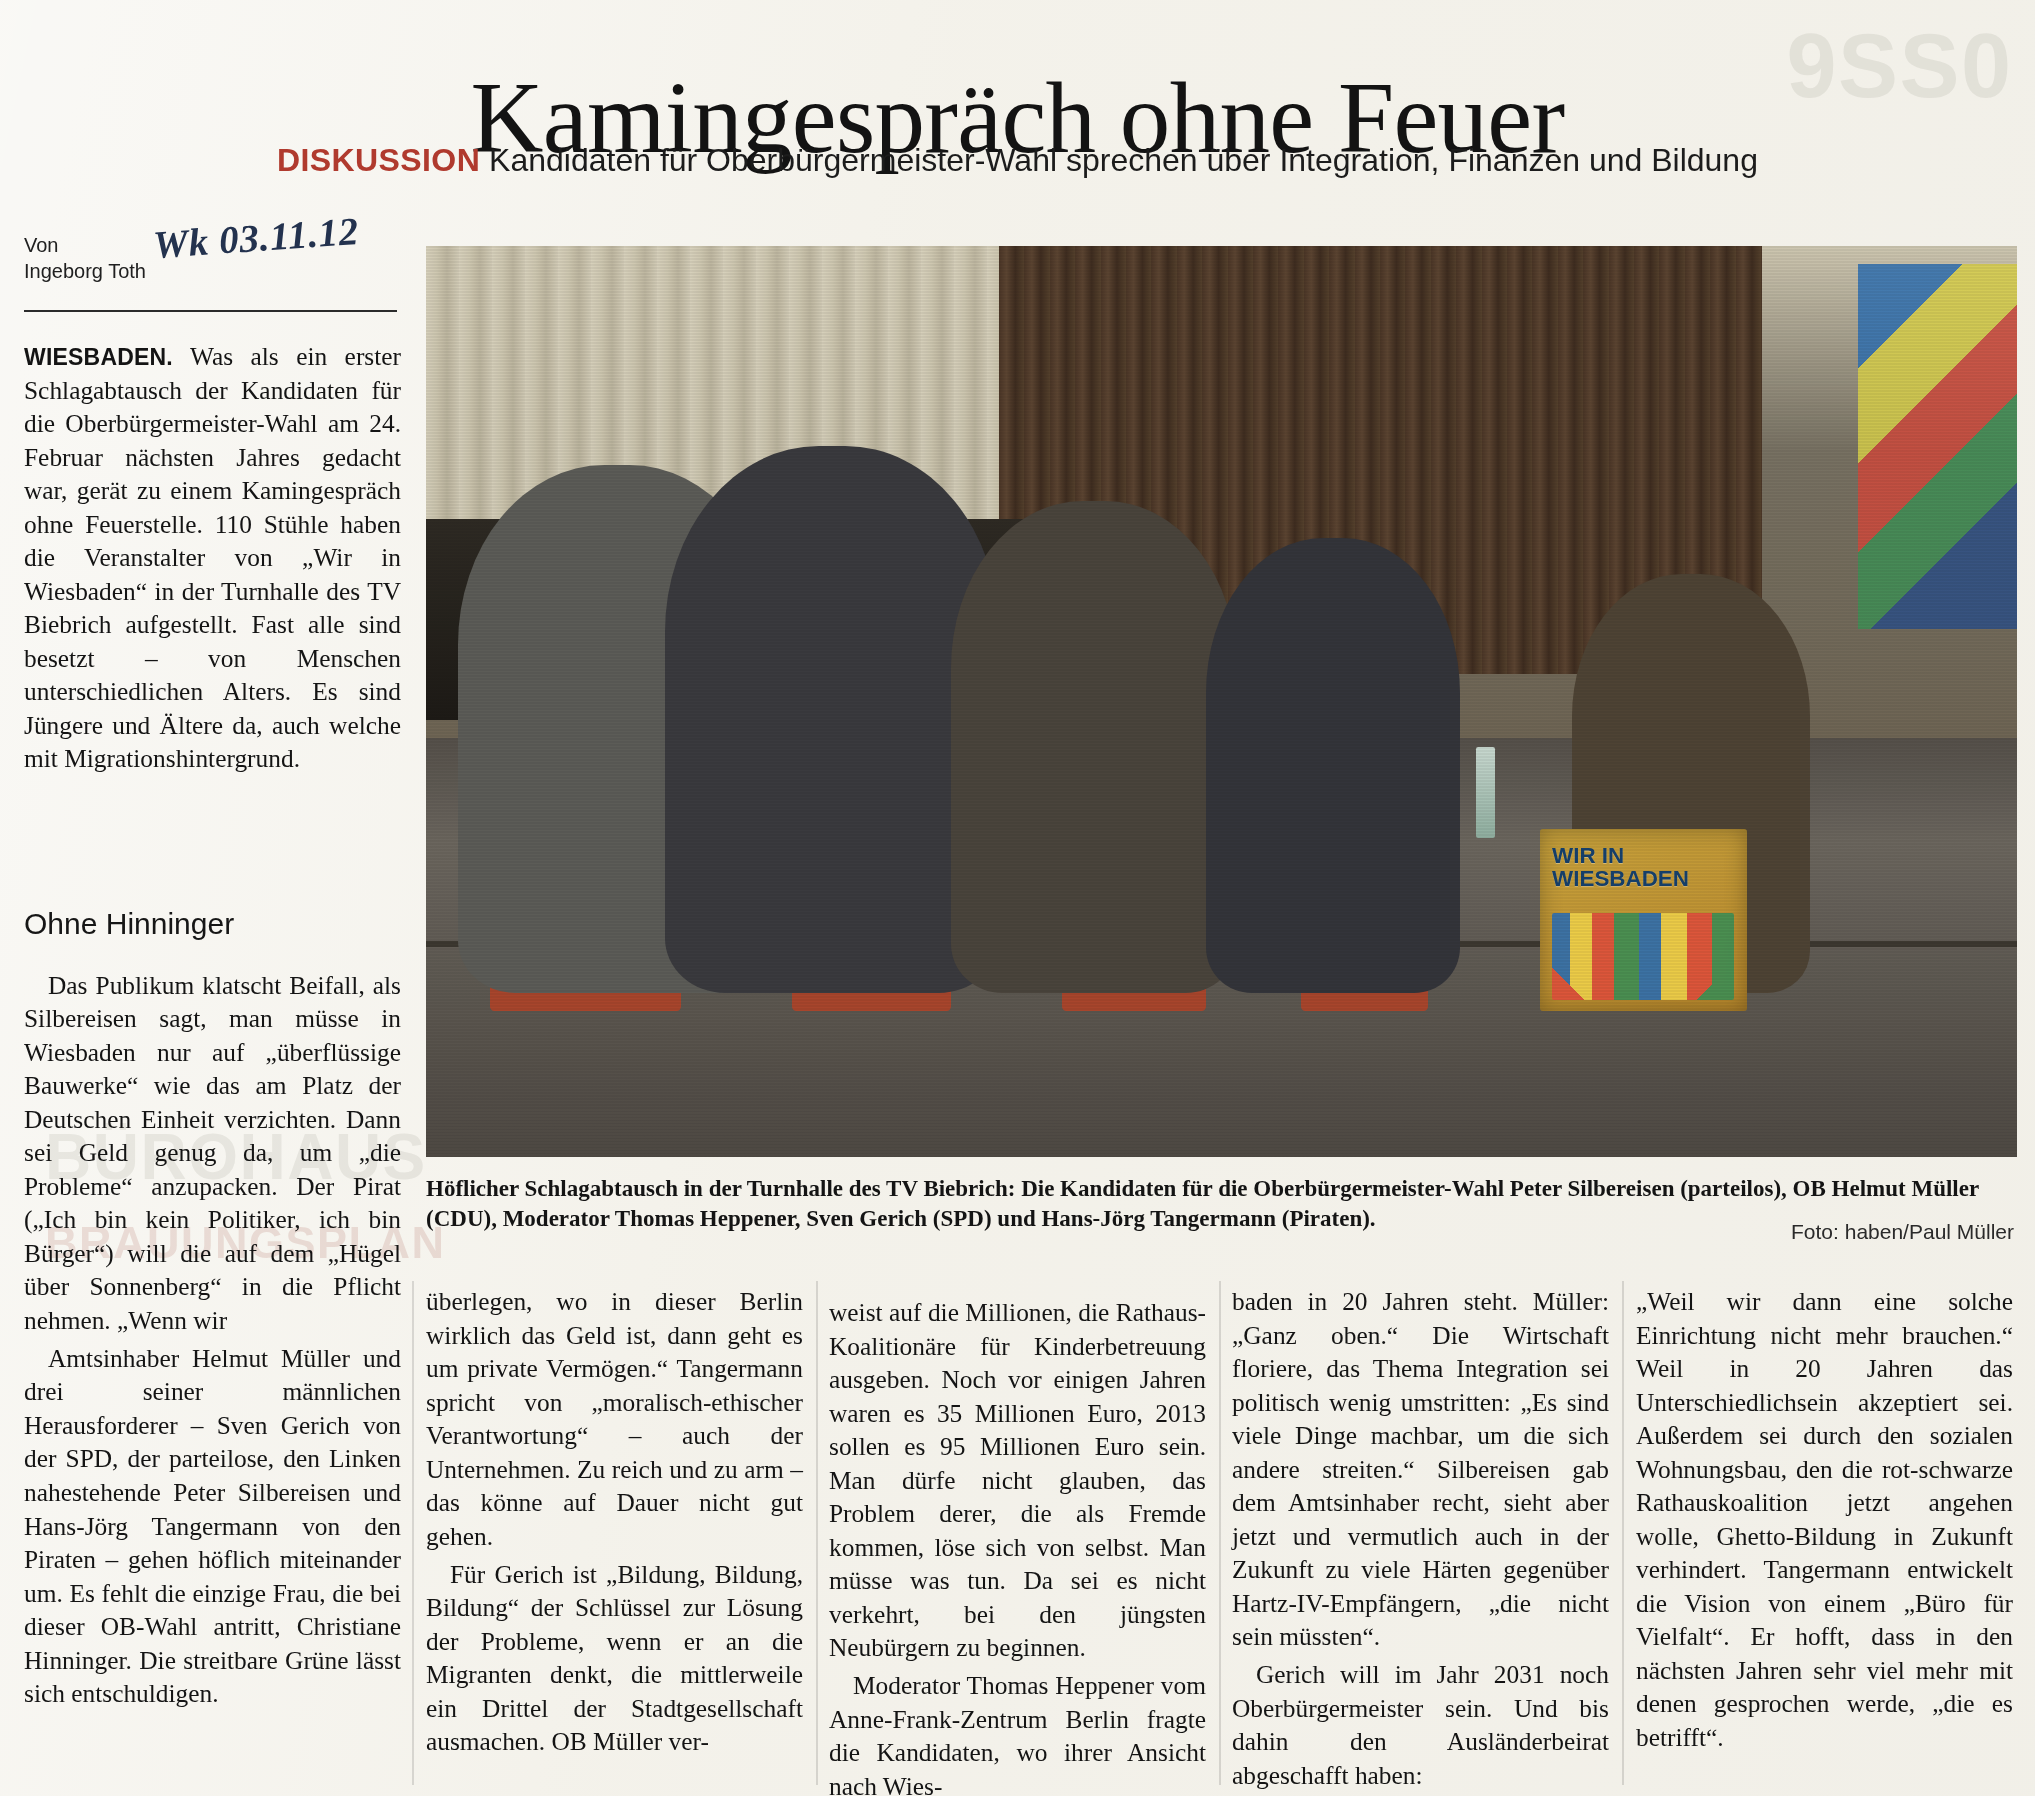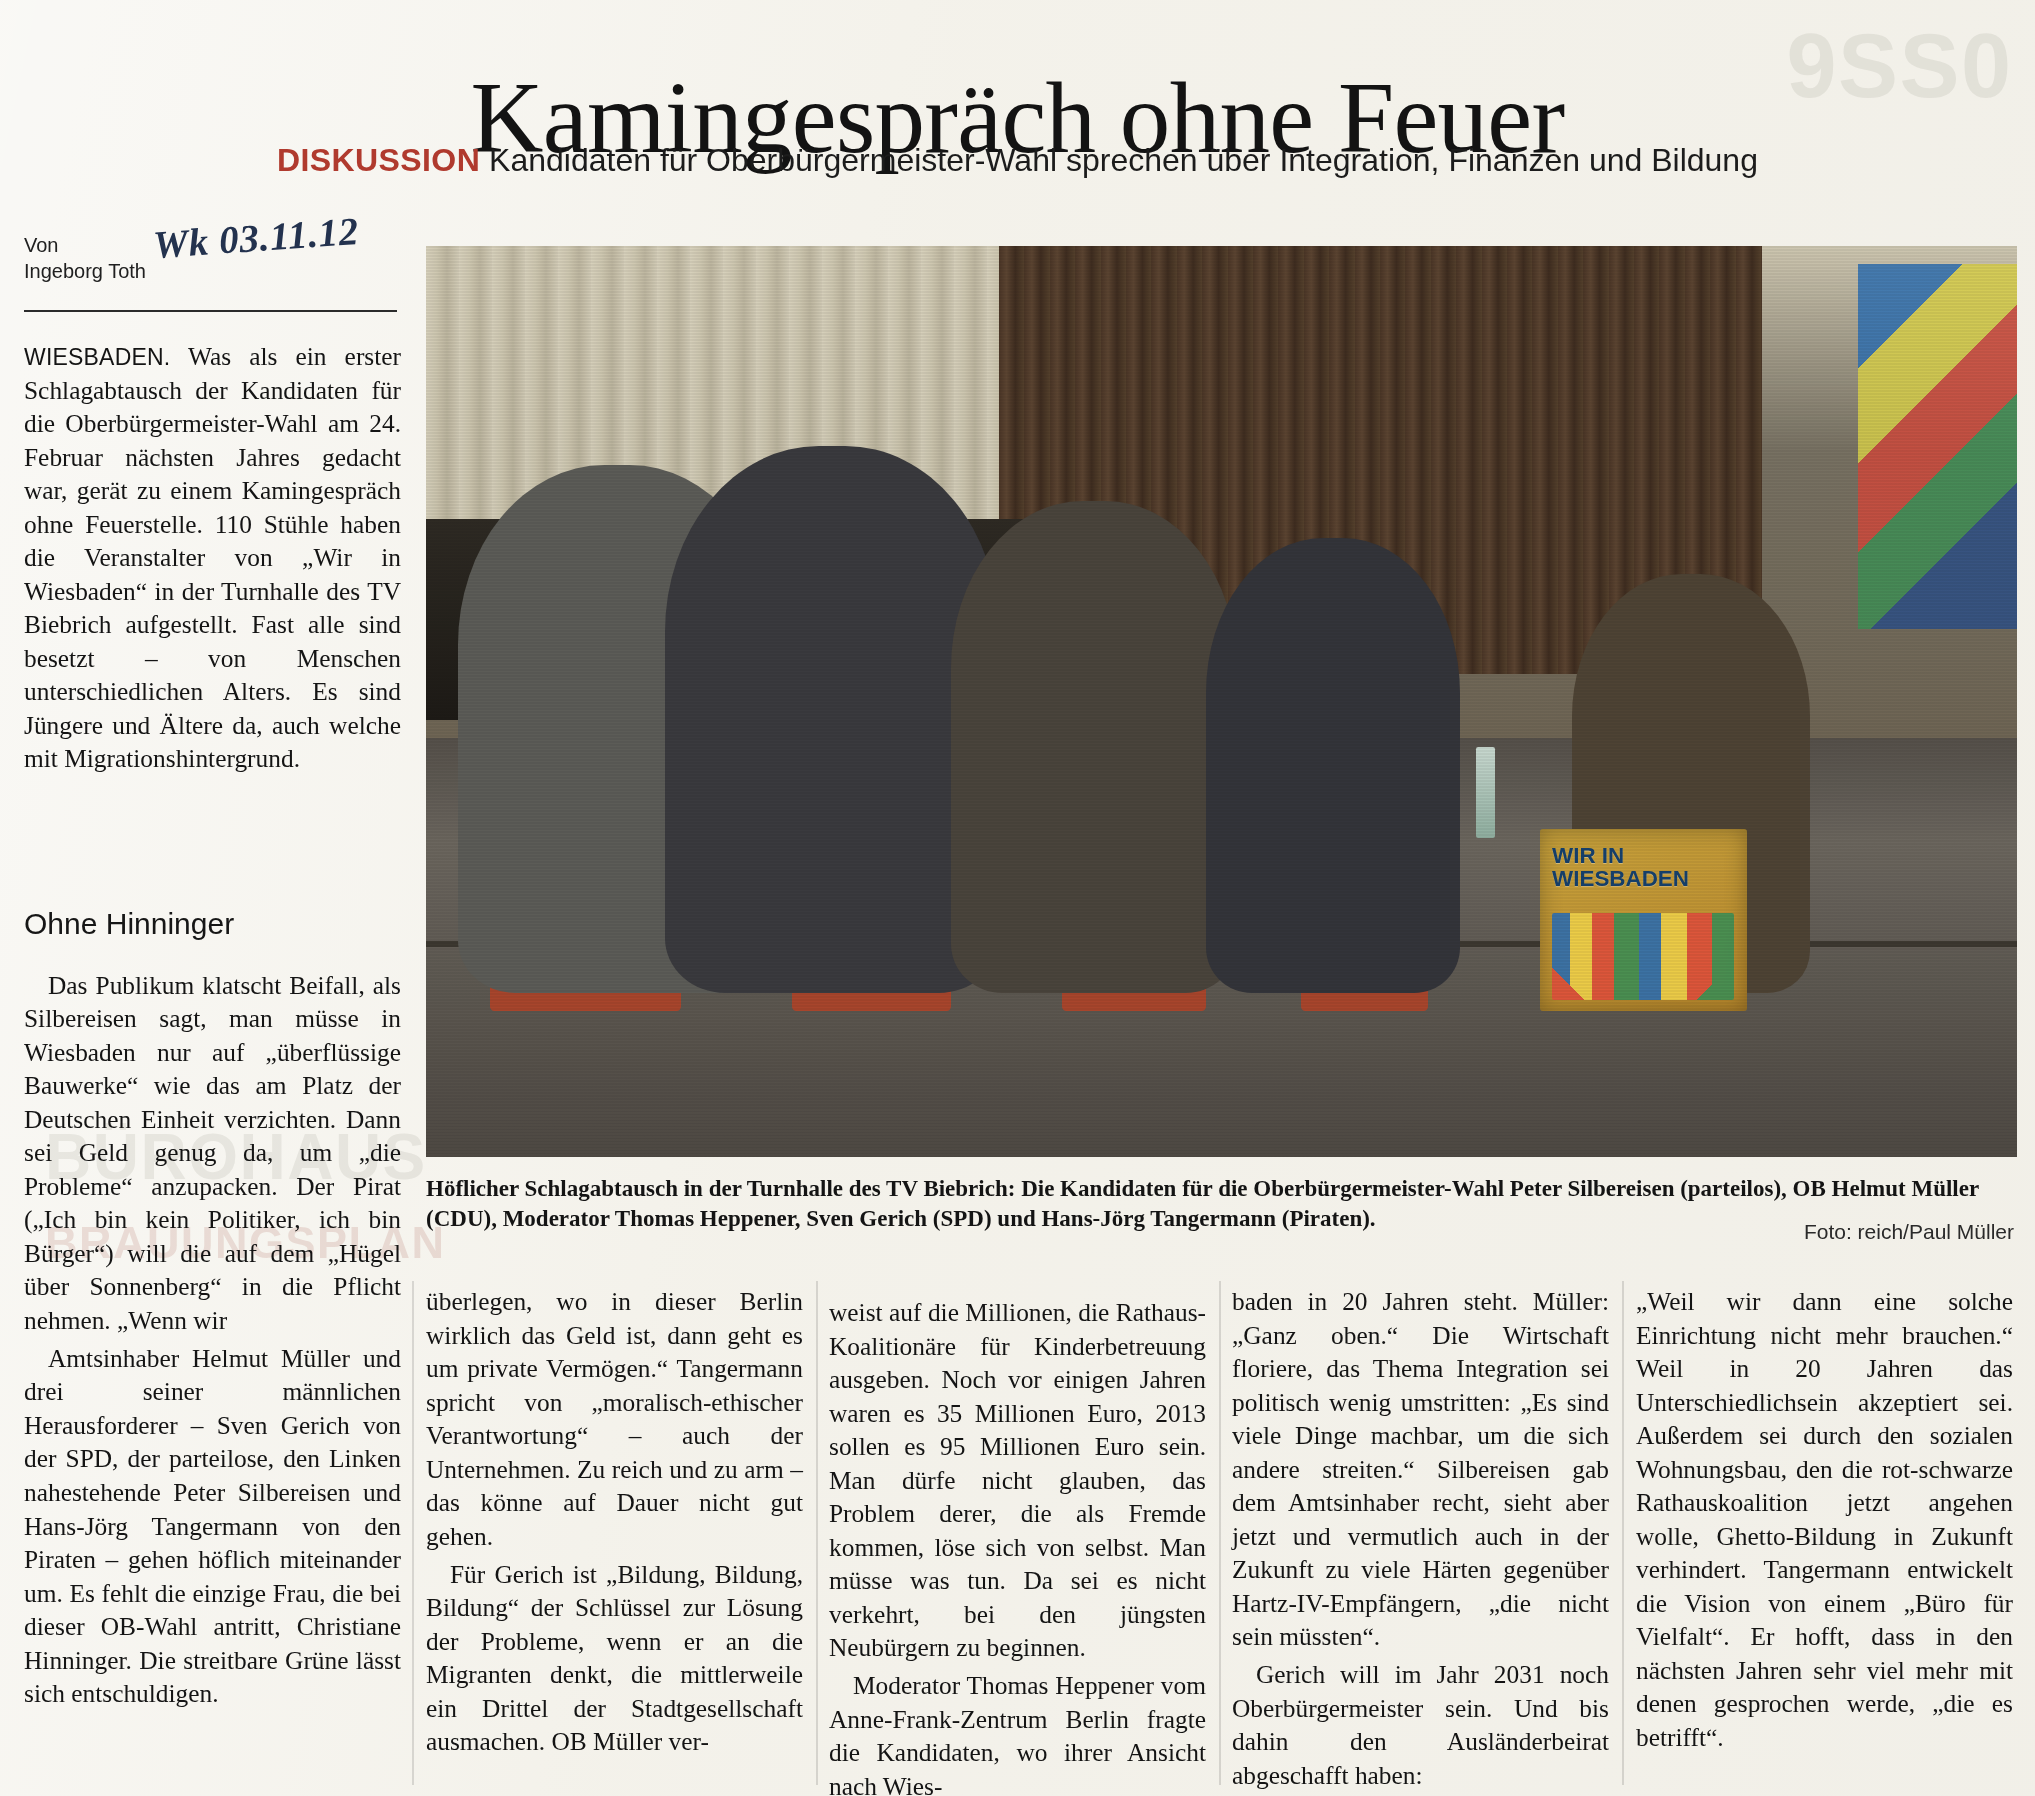--- a/index.html
+++ b/index.html
@@ -108,21 +108,21 @@
     left: 24px;
     width: 377px;
     font-size: 25.4px;
     line-height: 1.32;
     text-align: justify;
     color: #141414;
     hyphens: auto;
   }
   .col-left-top .dateline {
     font-family: "Liberation Sans", sans-serif;
-    font-weight: normal;
+    font-weight: bold;
     font-size: 23px;
     letter-spacing: 0.2px;
   }
   .subhead-2 {
     position: absolute;
     top: 907px;
     left: 24px;
     width: 377px;
     font-family: "Liberation Sans", sans-serif;
     font-size: 30px;
@@ -334,21 +334,21 @@
       <div class="bottle"></div>
       <div class="banner-box">
         <div class="bt">WIR IN WIESBADEN</div>
         <div class="mosaic"></div>
       </div>
       <div class="photo-grain"></div>
     </div>
   </div>
 
   <div class="caption">Höflicher Schlagabtausch in der Turnhalle des TV Biebrich: Die Kandidaten für die Oberbürgermeister-Wahl Peter Silbereisen (parteilos), OB Helmut Müller (CDU), Moderator Thomas Heppener, Sven Gerich (SPD) und Hans-Jörg Tangermann (Piraten).</div>
-  <div class="credit">Foto: reich/Paul Müller</div>
+  <div class="credit">Foto: haben/Paul Müller</div>
 
   <div class="rule-v" style="left:412px"></div>
   <div class="rule-v" style="left:816px"></div>
   <div class="rule-v" style="left:1219px"></div>
   <div class="rule-v" style="left:1622px"></div>
 
   <div class="col col-2">
     <span>überlegen, wo in dieser Berlin wirklich das Geld ist, dann geht es um private Vermögen.“ Tangermann spricht von „moralisch-ethischer Verantwortung“ – auch der Unternehmen. Zu reich und zu arm – das könne auf Dauer nicht gut gehen.</span>
     <span class="indent">Für Gerich ist „Bildung, Bildung, Bildung“ der Schlüssel zur Lösung der Probleme, wenn er an die Migranten denkt, die mittlerweile ein Drittel der Stadtgesellschaft ausmachen. OB Müller ver-</span>
   </div>

